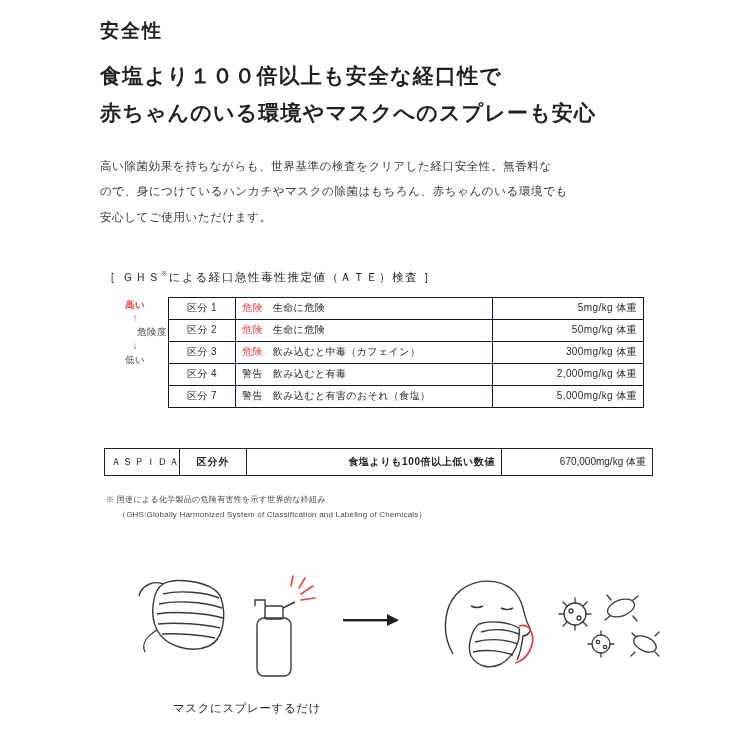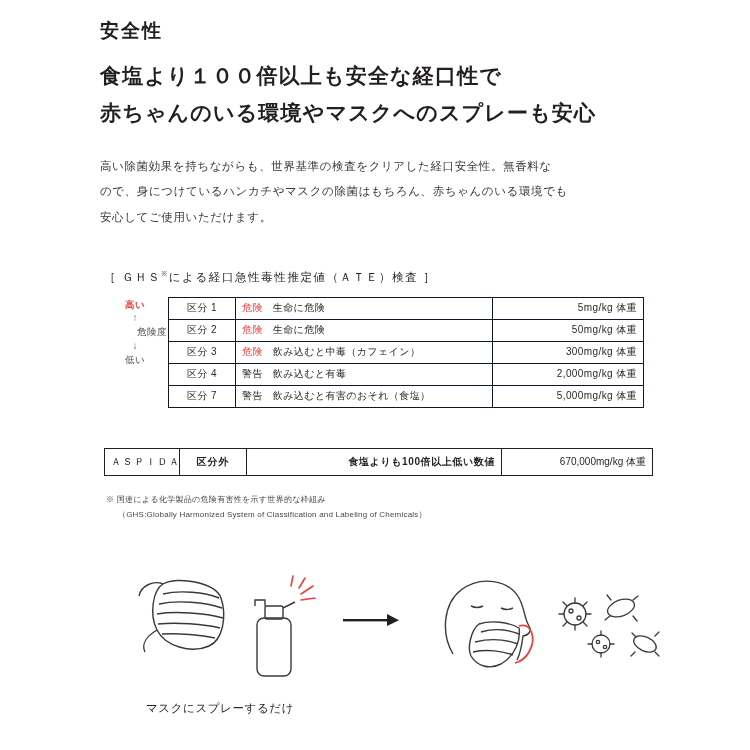--- a/index.html
+++ b/index.html
@@ -175,21 +175,21 @@
     height: 190px;
   }
   .illus-cap {
     position: absolute;
     font-size: 11.5px;
     letter-spacing: 0.6px;
     color: #231f20;
     text-align: center;
     line-height: 1.8;
   }
-  .cap-left { left: 5px; top: 142px; width: 230px; }
+  .cap-left { left: 32px; top: 142px; width: 230px; }
   .cap-right { left: 290px; top: 142px; width: 270px; }
 </style>
 </head>
 <body>
 
 <div class="page">
 
   <h2 class="section-title">安全性</h2>
 
   <div class="headline">

